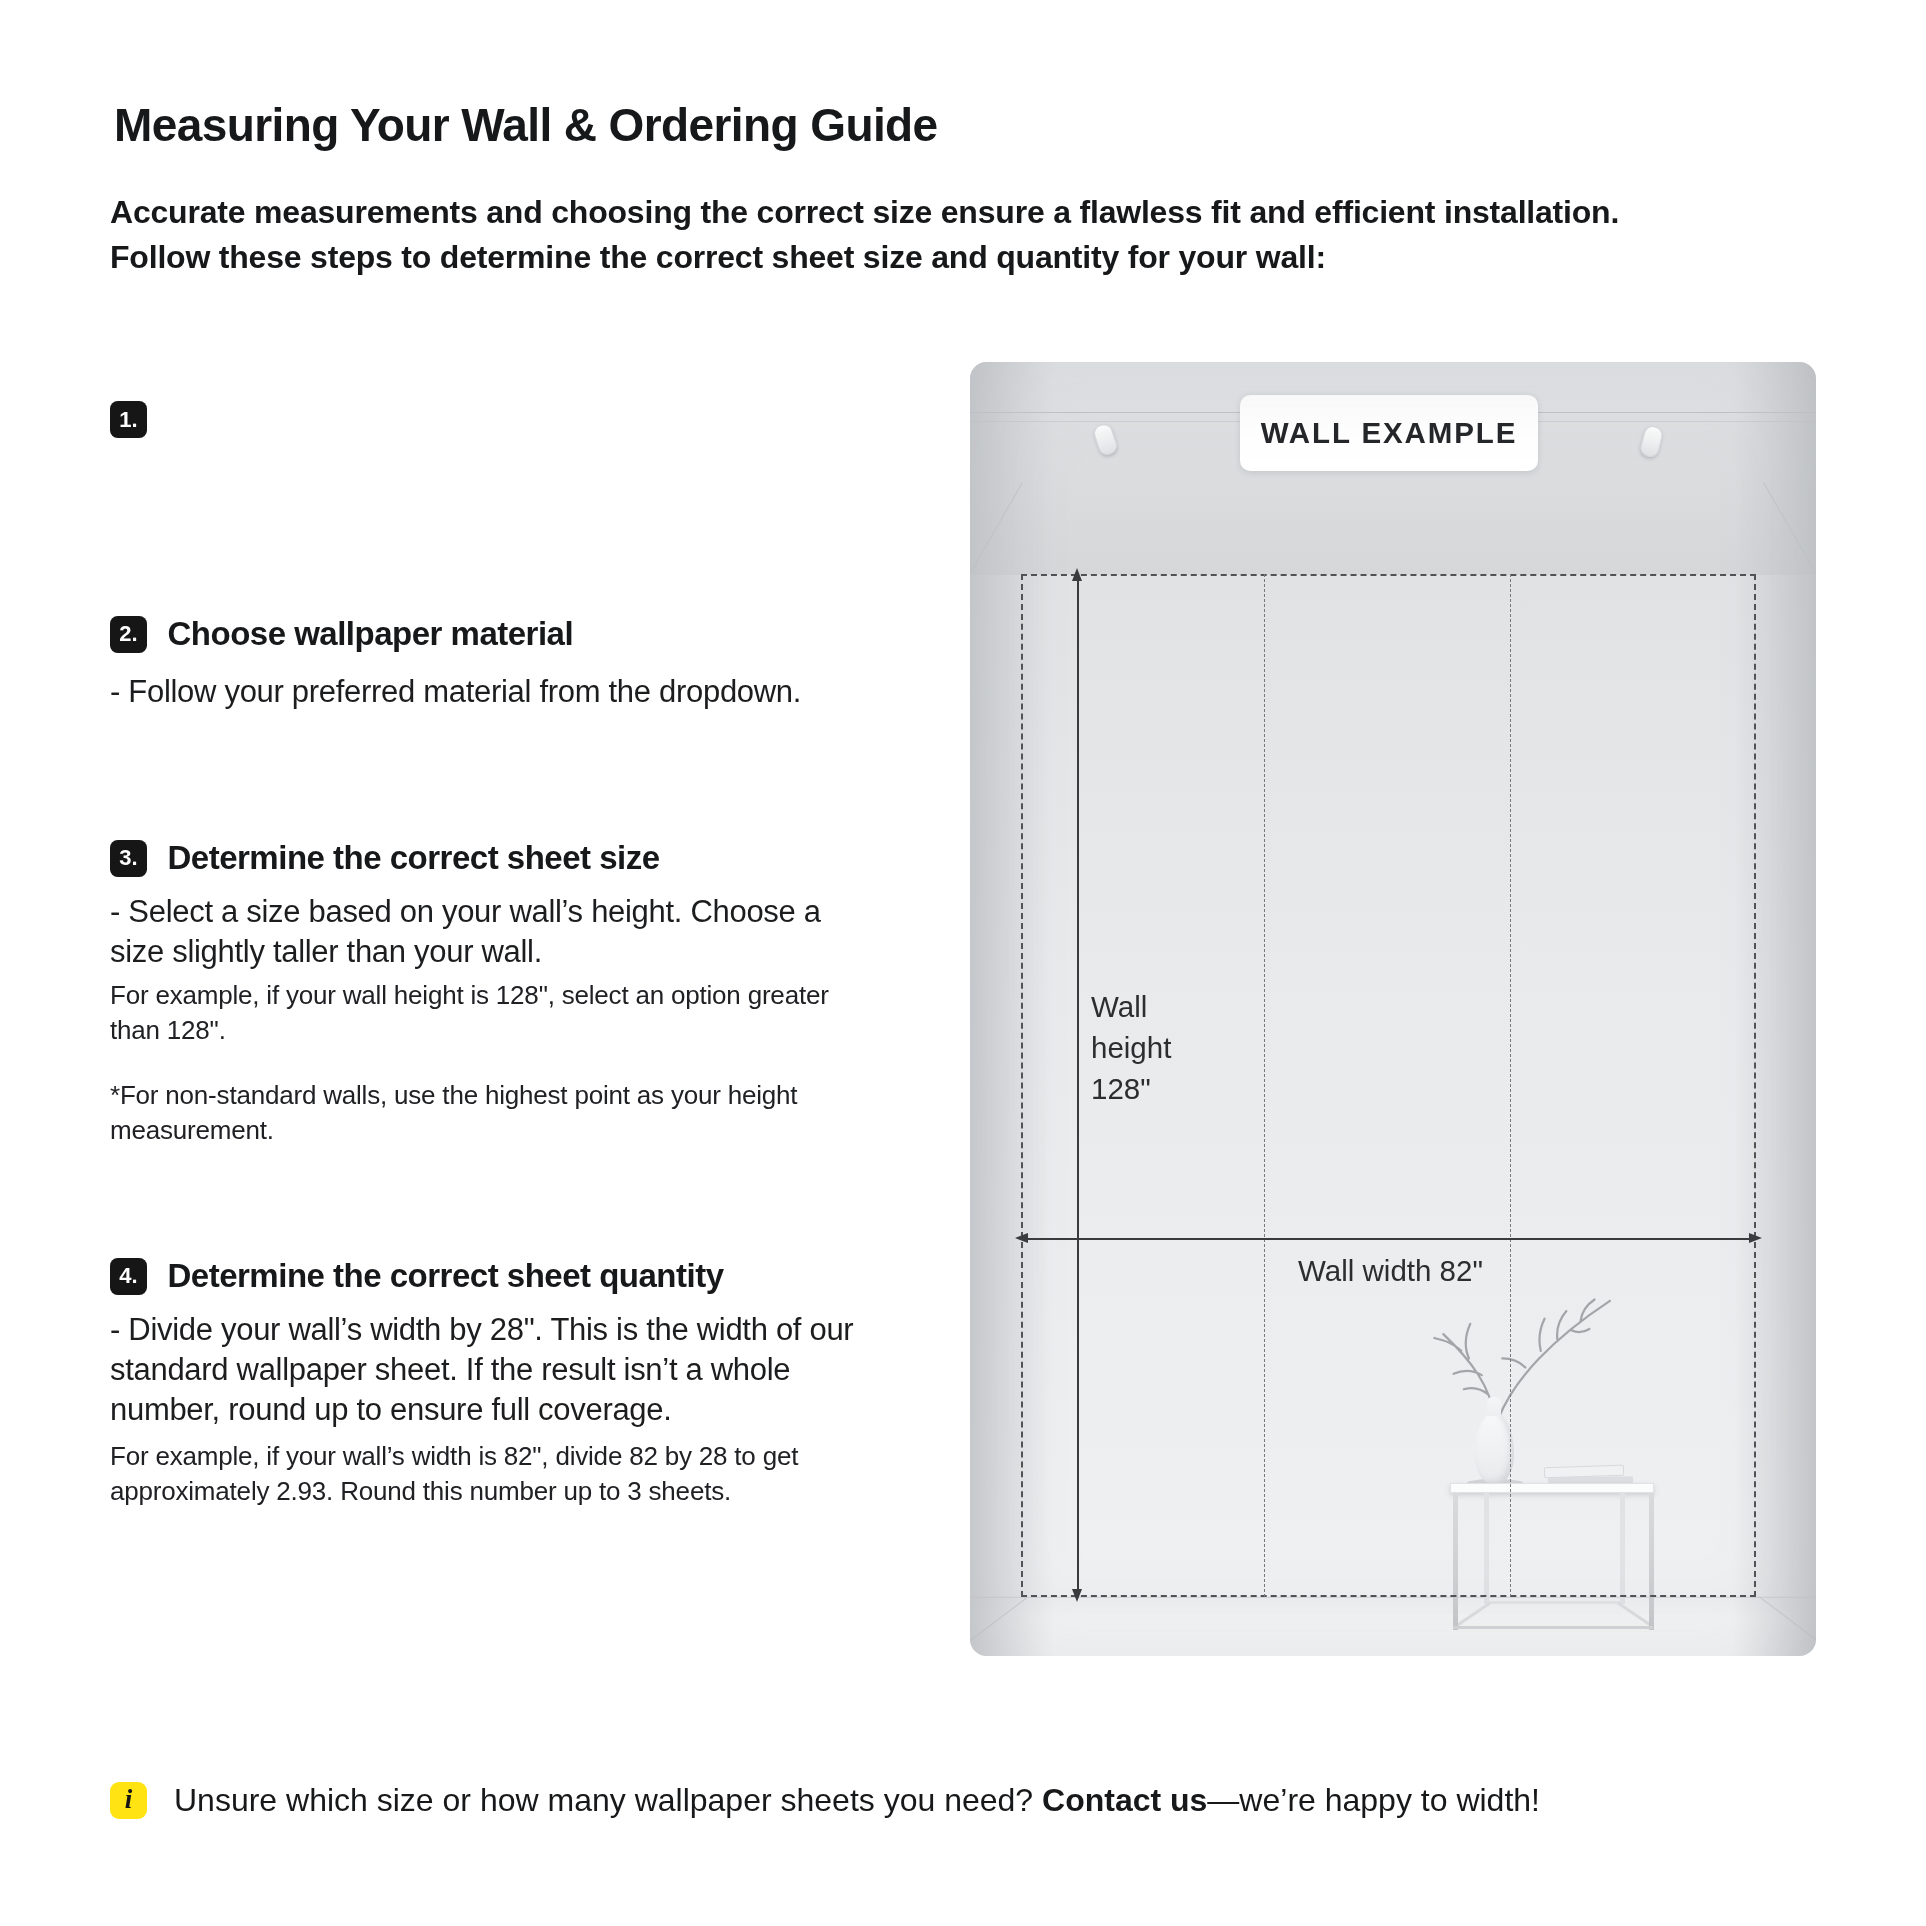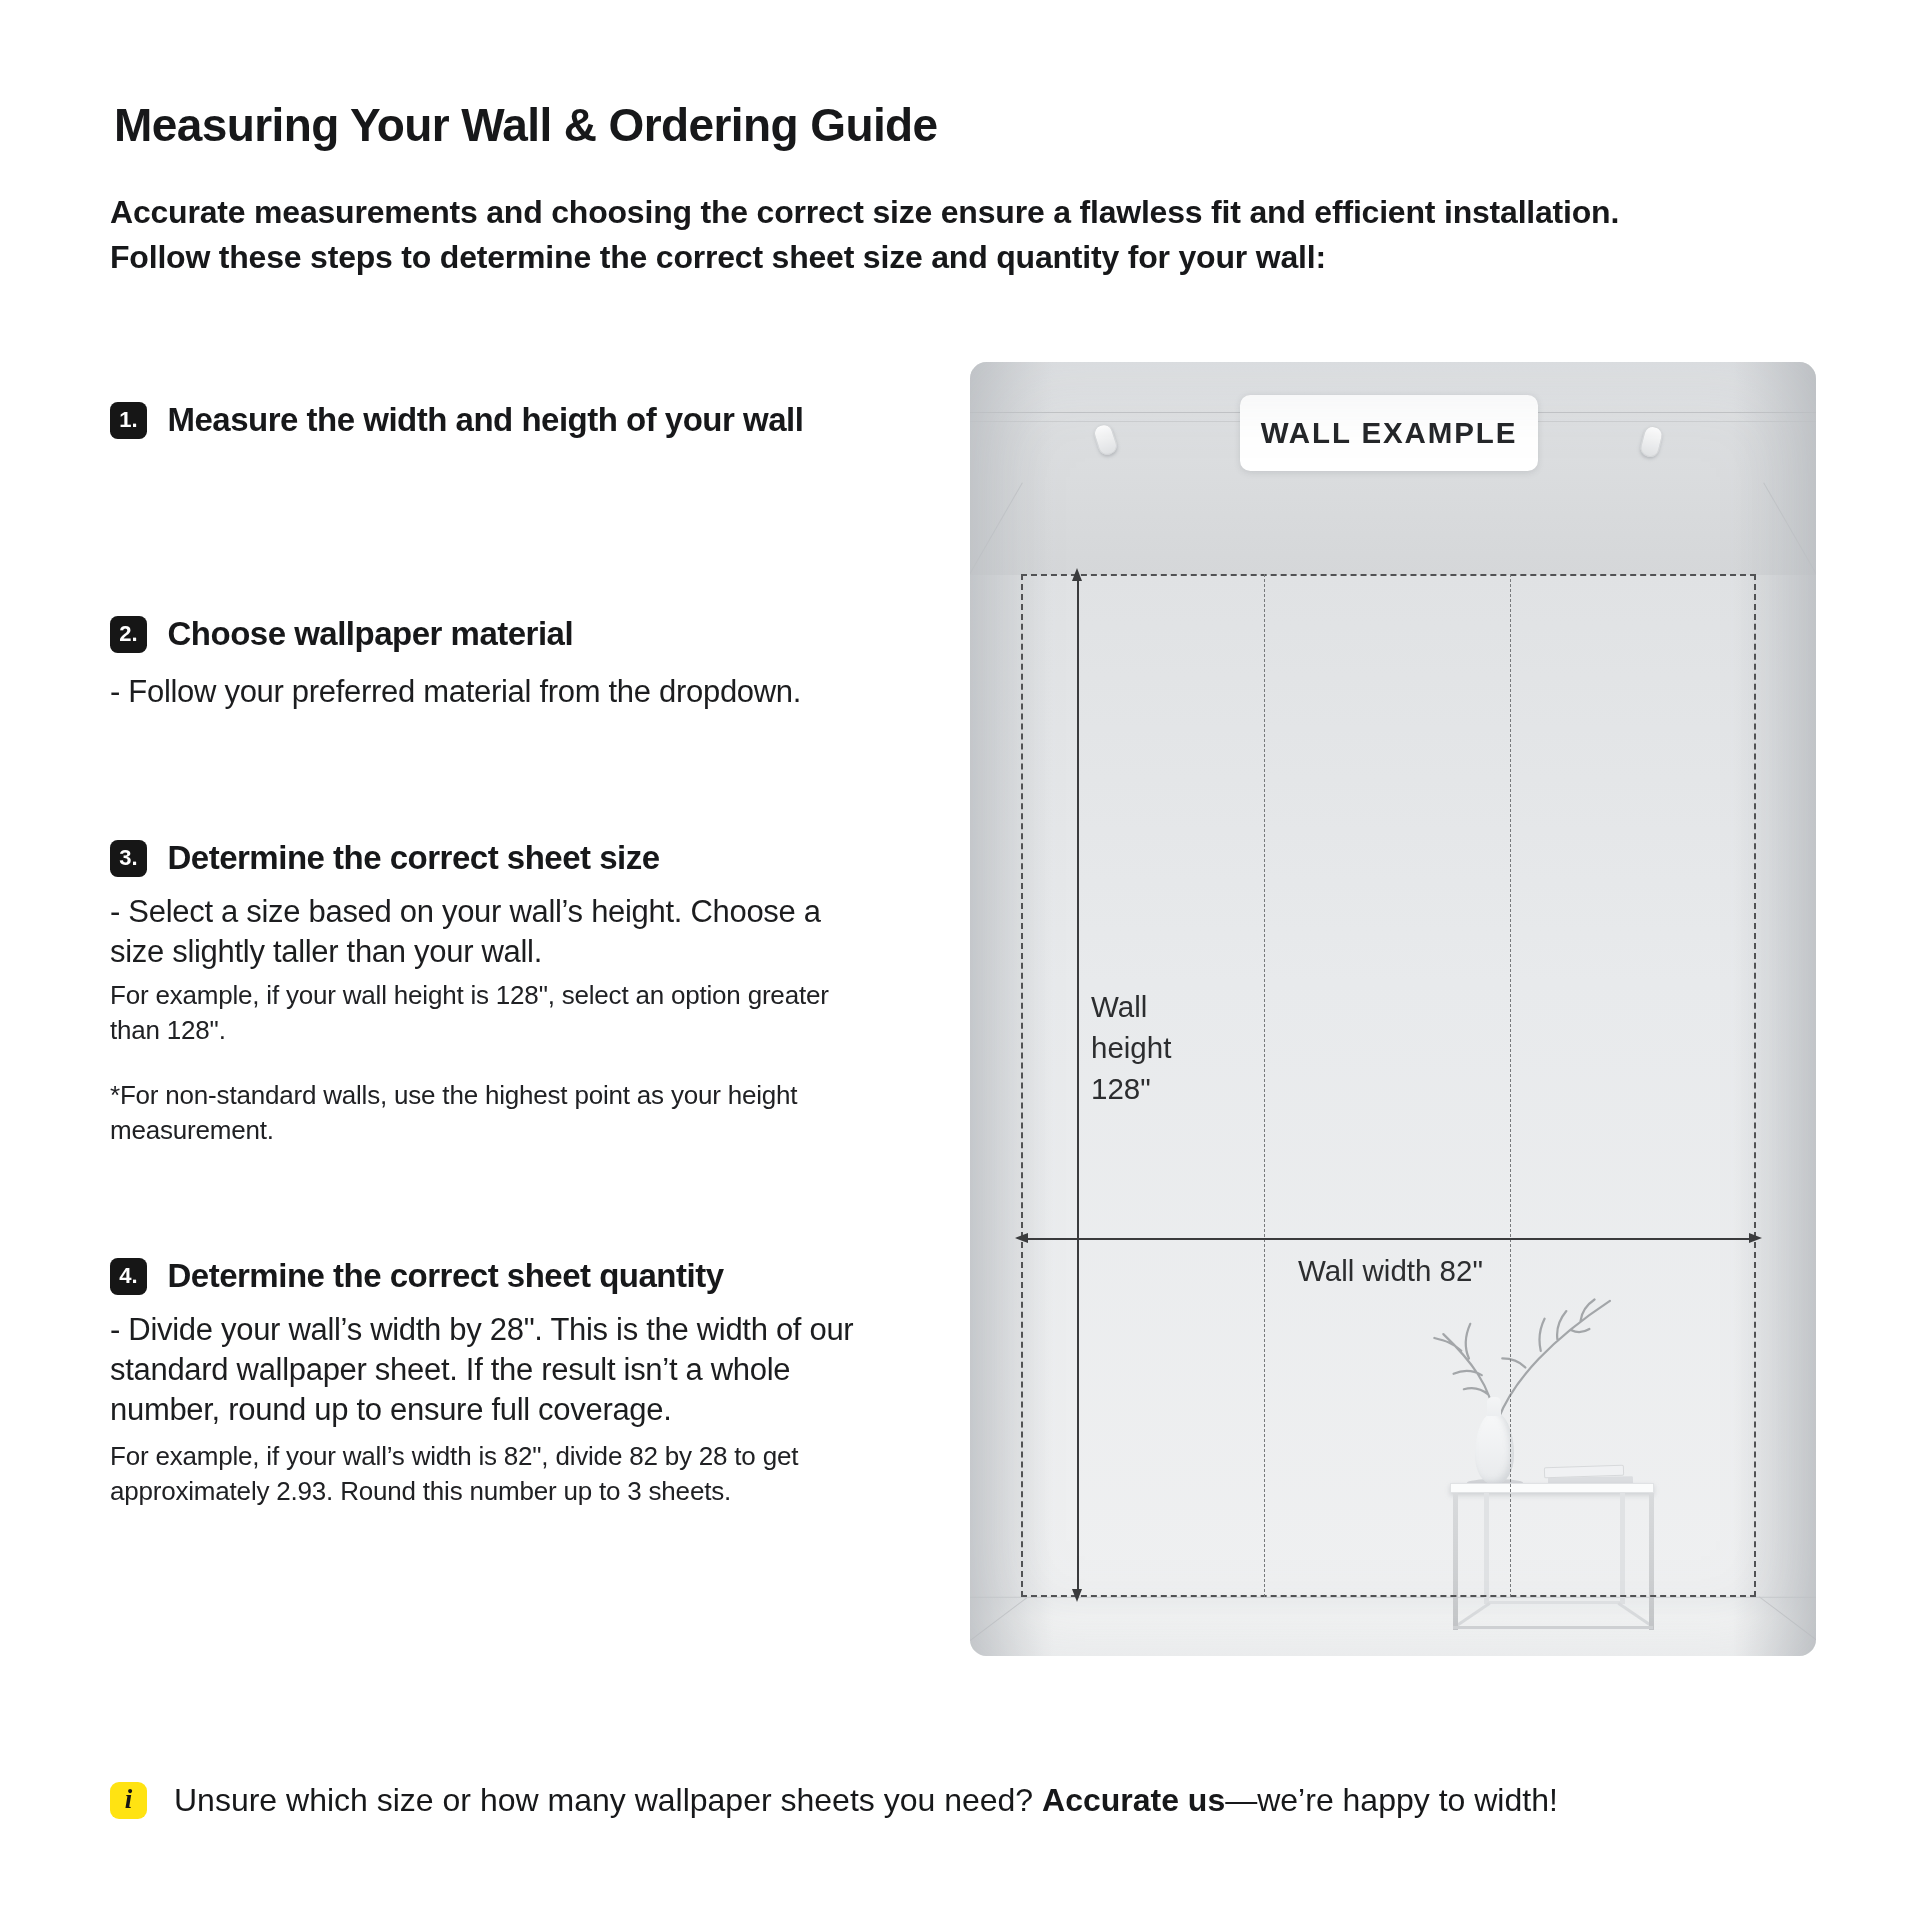--- a/index.html
+++ b/index.html
@@ -152,21 +152,20 @@
 <div class="canvas">
 
   <h1 class="page-title">Measuring Your Wall &amp; Ordering Guide</h1>
 
   <p class="intro pre">Accurate measurements and choosing the correct size ensure a flawless fit and efficient installation.
 Follow these steps to determine the correct sheet size and quantity for your wall:</p>
 
   <div class="step s1">
     <div class="step-heading">
       <span class="badge">1.</span>
-      <span class="step-title">Measure the width and heigth of your wall</span>
     </div>
   </div>
 
   <div class="step s2">
     <div class="step-heading">
       <span class="badge">2.</span>
       <span class="step-title">Choose wallpaper material</span>
     </div>
     <p class="step-desc pre">- Follow your preferred material from the dropdown.</p>
   </div>
@@ -243,17 +242,17 @@
 128"</div>
       <div class="width-label">Wall width 82"</div>
     </div>
 
     <div class="wall-badge">WALL EXAMPLE</div>
     <div class="vignette"></div>
   </div>
 
   <div class="note">
     <span class="note-icon">i</span>
-    <span class="note-text"><span>Unsure which size or how many wallpaper sheets you need? </span><b>Accurate us</b><span>—we’re happy to width!</span></span>
+    <span class="note-text"><span>Unsure which size or how many wallpaper sheets you need? </span><b>Contact us</b><span>—we’re happy to width!</span></span>
   </div>
 
 </div>
 
 
 </body></html>

